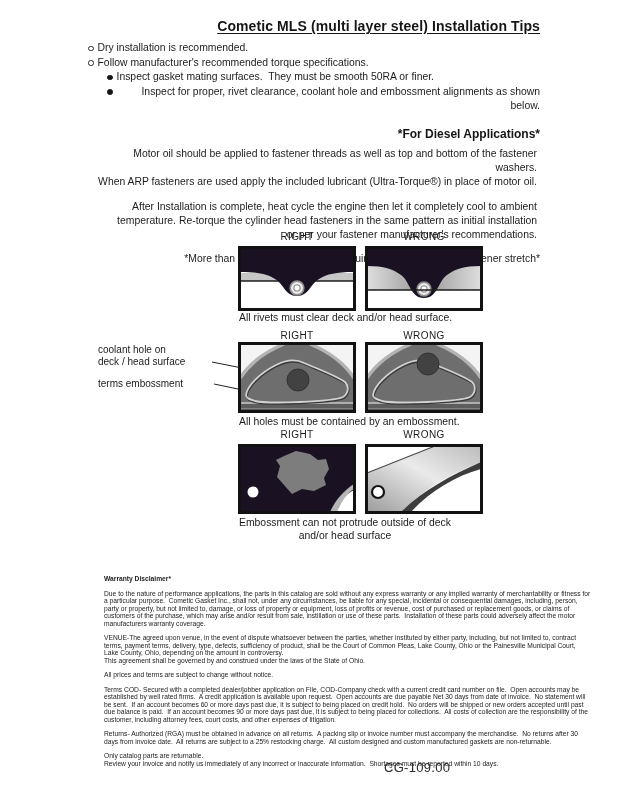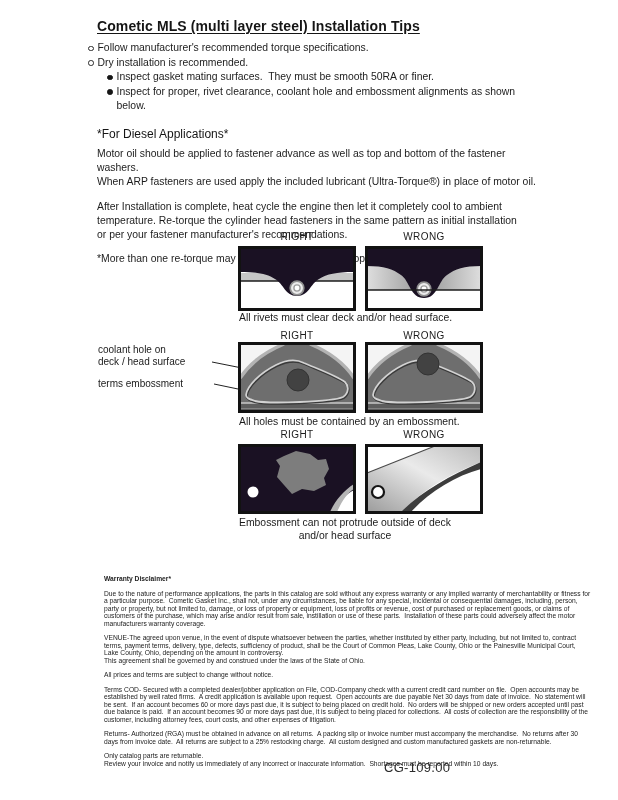--- a/index.html
+++ b/index.html
@@ -3,30 +3,30 @@
 <meta charset="utf-8">
 <style>
   html,body{margin:0;padding:0;}
   body{
     width:618px;height:800px;background:#ffffff;position:relative;overflow:hidden;
     font-family:"Liberation Sans","DejaVu Sans",sans-serif;color:#1c1c1c;
     -webkit-font-smoothing:antialiased;
   }
   .abs{position:absolute;}
   
-  .content{position:absolute;left:88px;top:18px;width:452px;}
+  .content{position:absolute;left:88px;top:18px;width:452px;text-align:right;}
   .title{
     margin:0 0 7px 9px;font-size:14px;font-weight:bold;color:#151515;
     text-decoration:underline;text-underline-offset:2px;letter-spacing:.1px;
   }
   .bullet-row{display:flex;align-items:flex-start;line-height:14.6px;font-size:10.4px;white-space:pre-wrap;}
   .b-marker{flex:0 0 auto;width:3.5px;height:3.5px;border:1px solid #2a2a2a;border-radius:50%;margin:4.5px 4px 0 0;}
   .sub{margin-left:19px;}
   .s-marker{flex:0 0 auto;width:3.5px;height:3.5px;background:#161616;border:1px solid #161616;border-radius:50%;margin:4.5px 4px 0 0;}
-  .diesel-heading{margin:13px 0 6px 9px;font-size:12px;font-weight:normal;color:#151515;}
+  .diesel-heading{margin:13px 0 6px 9px;font-size:12px;font-weight:bold;color:#151515;}
   .para{margin:0 0 10px 9px;width:440px;font-size:10.4px;line-height:14.2px;white-space:pre-wrap;}
   .note{margin:3px 0 0 9px;font-size:10.4px;line-height:14px;white-space:pre-wrap;}
   
   .dg-label{position:absolute;width:118px;text-align:center;font-size:10px;letter-spacing:.4px;color:#1b1b1b;}
   .dg-caption{position:absolute;left:239px;font-size:10.4px;line-height:13px;color:#1b1b1b;white-space:pre-line;}
   .side-label{position:absolute;left:98px;width:112px;font-size:10px;line-height:11.5px;color:#1b1b1b;white-space:pre-line;}
   svg{display:block;}
   
   .legal{position:absolute;left:104px;top:575px;width:488px;font-size:6.7px;line-height:7.5px;color:#222;}
   .legal-heading{font-weight:bold;margin:0 0 7px 0;}
@@ -34,37 +34,37 @@
   .footer-code{position:absolute;left:384px;top:760px;font-size:13px;color:#2b2b2b;letter-spacing:.3px;}
 </style>
 </head>
 <body>
 
 <div class="content">
   <h1 class="title">Cometic MLS (multi layer steel) Installation Tips</h1>
 
   <div class="bullet-row">
     <span class="b-marker"></span>
-    <span>Follow manufacturer's recommended torque specifications.</span>
+    <span>Dry installation is recommended.</span>
   </div>
   <div class="bullet-row">
     <span class="b-marker"></span>
-    <span>Dry installation is recommended.</span>
+    <span>Follow manufacturer's recommended torque specifications.</span>
   </div>
   <div class="bullet-row sub">
     <span class="s-marker"></span>
     <span>Inspect gasket mating surfaces.  They must be smooth 50RA or finer.</span>
   </div>
   <div class="bullet-row sub">
     <span class="s-marker"></span>
     <span>Inspect for proper, rivet clearance, coolant hole and embossment alignments as shown below.</span>
   </div>
 
   <h2 class="diesel-heading">*For Diesel Applications*</h2>
-  <p class="para">Motor oil should be applied to fastener advance as well as top and bottom of the fastener washers.
+  <p class="para">Motor oil should be applied to fastener threads as well as top and bottom of the fastener washers.
 When ARP fasteners are used apply the included lubricant (Ultra-Torque®) in place of motor oil.</p>
   <p class="para">After Installation is complete, heat cycle the engine then let it completely cool to ambient
 temperature. Re-torque the cylinder head fasteners in the same pattern as initial installation
 or per your fastener manufacturer's recommendations.</p>
   <p class="note">*More than one re-torque may be required to achieve proper fastener stretch*</p>
 </div>
 
 <div class="dg-label abs" style="left:238px;top:231px;">RIGHT</div>
 <div class="dg-label abs" style="left:365px;top:231px;">WRONG</div>
 

